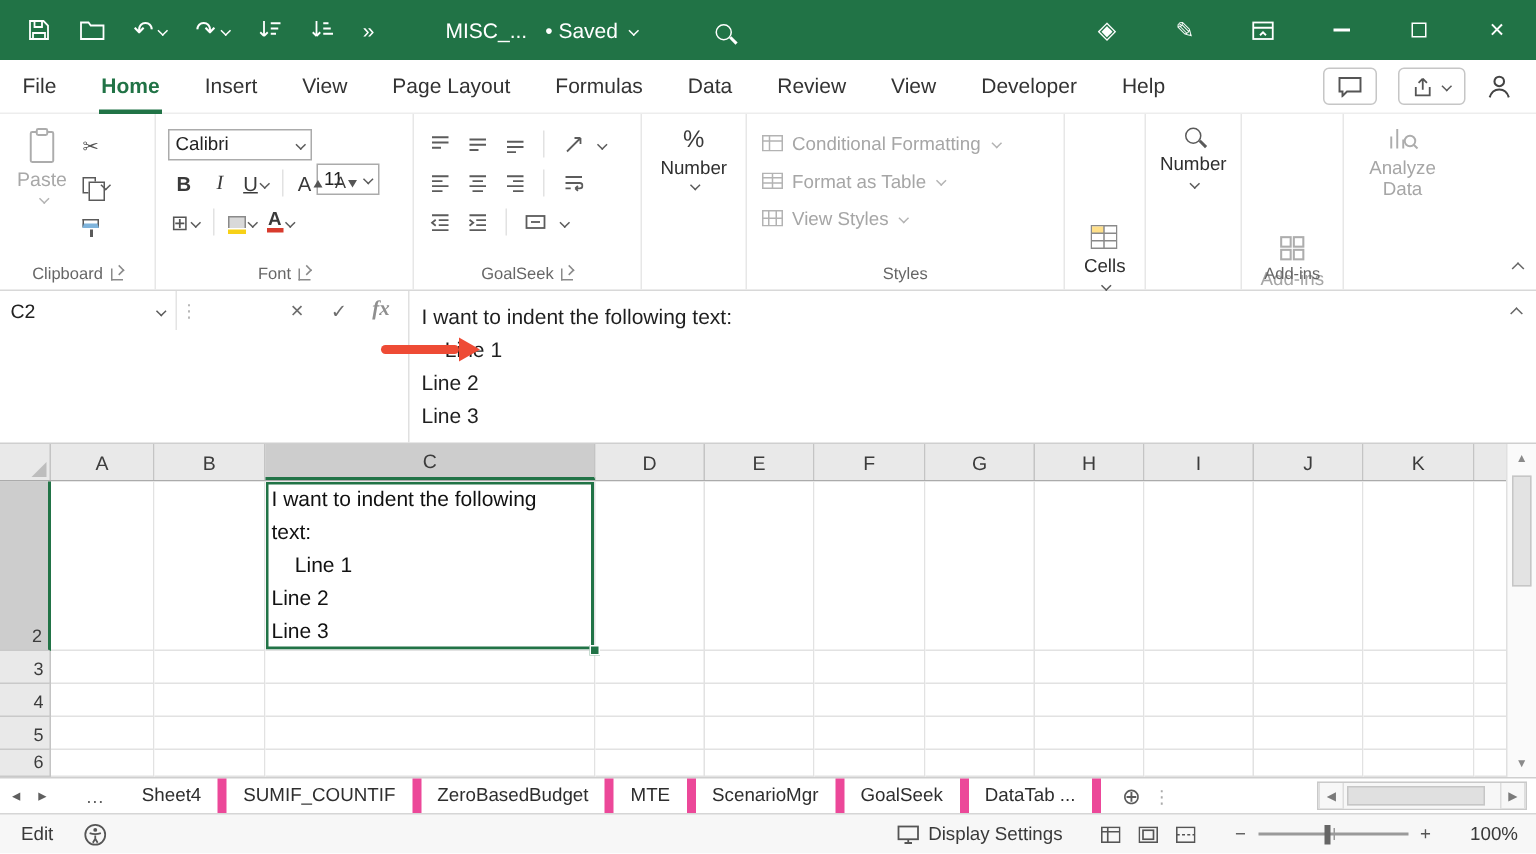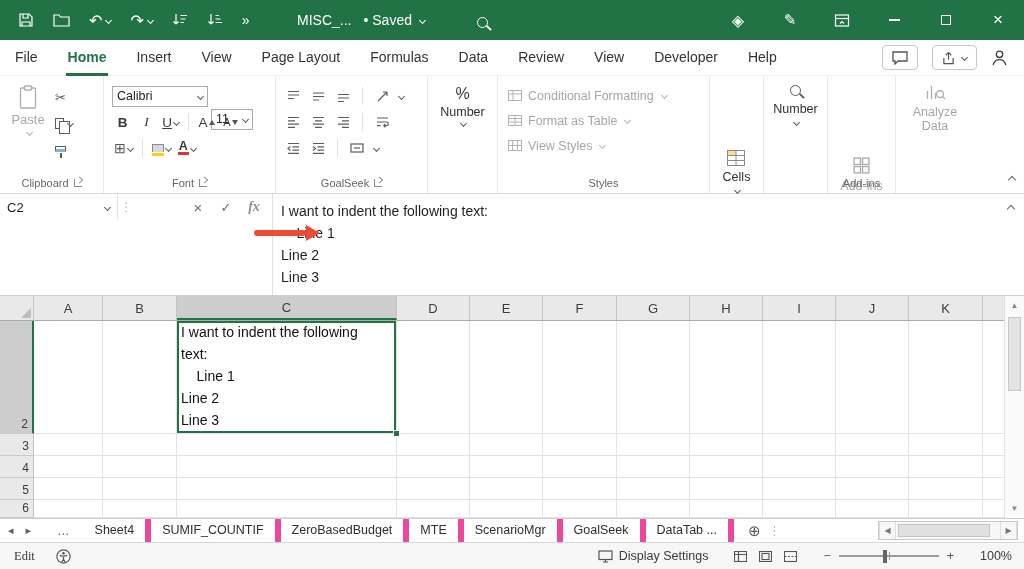--- a/index.html
+++ b/index.html
@@ -129,21 +129,21 @@
   .stab:first-of-type{border-left:1px solid #C8C8C8;}
   .addsheet{margin-left:14px;font-size:15px;color:#5A5A5A;}
   .ssplit{margin:0 8px;color:#ABABAB;font-size:12px;}
   .hscroll{margin-left:auto;margin-right:6px;display:flex;align-items:center;height:19px;border:1px solid #C9C9C9;background:#F7F7F7;}
   .hs-btn{width:17px;height:17px;display:flex;align-items:center;justify-content:center;font-size:8px;color:#7A7A7A;border-left:1px solid #DDD;border-right:1px solid #DDD;}
   .htrack{width:104px;height:17px;position:relative;background:#F7F7F7;}
   .hthumb{position:absolute;left:2px;top:2px;bottom:2px;width:92px;background:#E0E0E0;border:1px solid #C6C6C6;}
 
   
   .statusbar{position:absolute;top:542px;left:0;right:0;height:27px;background:#F7F7F7;border-top:1px solid #D6D6D6;display:flex;align-items:center;font-size:12.5px;color:#3A3A3A;}
-  .sb-mode{padding-left:14px;width:56px;font-family:Liberation Serif, serif;}
+  .sb-mode{padding-left:14px;width:56px;}
   .sb-right{margin-left:auto;display:flex;align-items:center;gap:26px;padding-right:12px;}
   .sb-item{display:inline-flex;align-items:center;gap:6px;}
   .sb-views{display:inline-flex;align-items:center;gap:12px;}
   .sb-zoom{display:inline-flex;align-items:center;gap:8px;color:#555;}
   .ztrack{width:100px;height:2px;background:#9A9A9A;position:relative;display:inline-block;}
   .znotch{position:absolute;left:50%;top:-3px;width:1.5px;height:8px;background:#9A9A9A;}
   .zthumb{position:absolute;left:44px;top:-5.5px;width:4px;height:13px;background:#666;}
   svg{display:block;}
 </style>
 </head>

